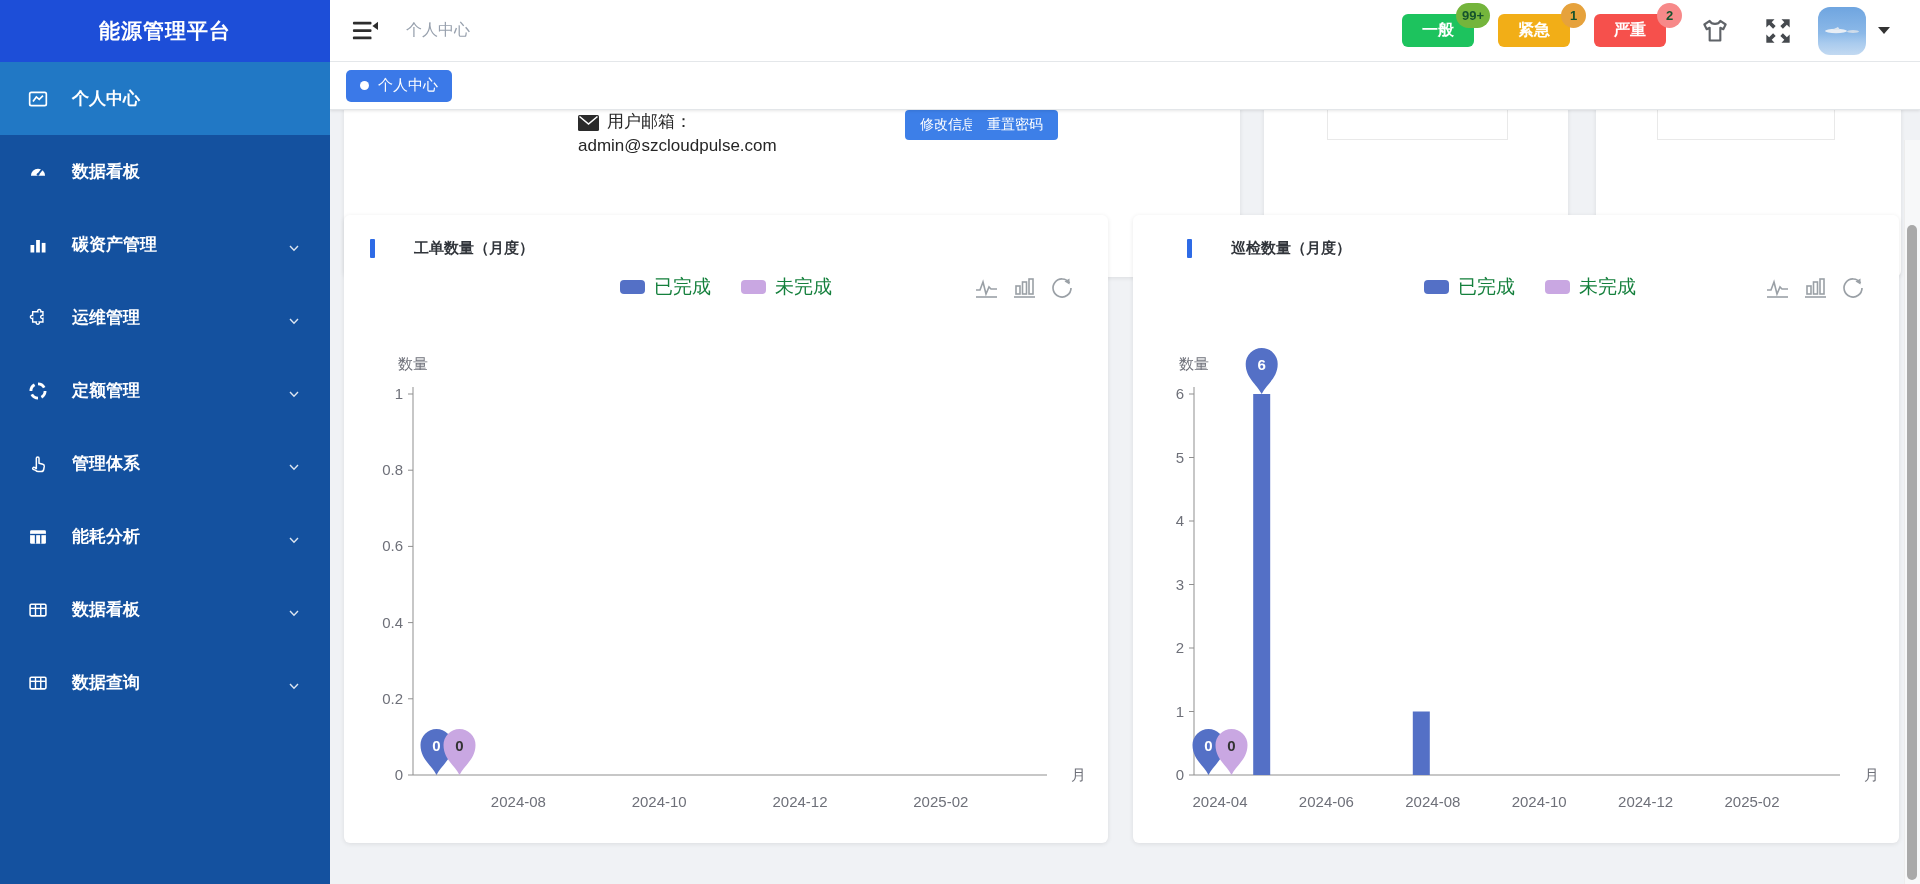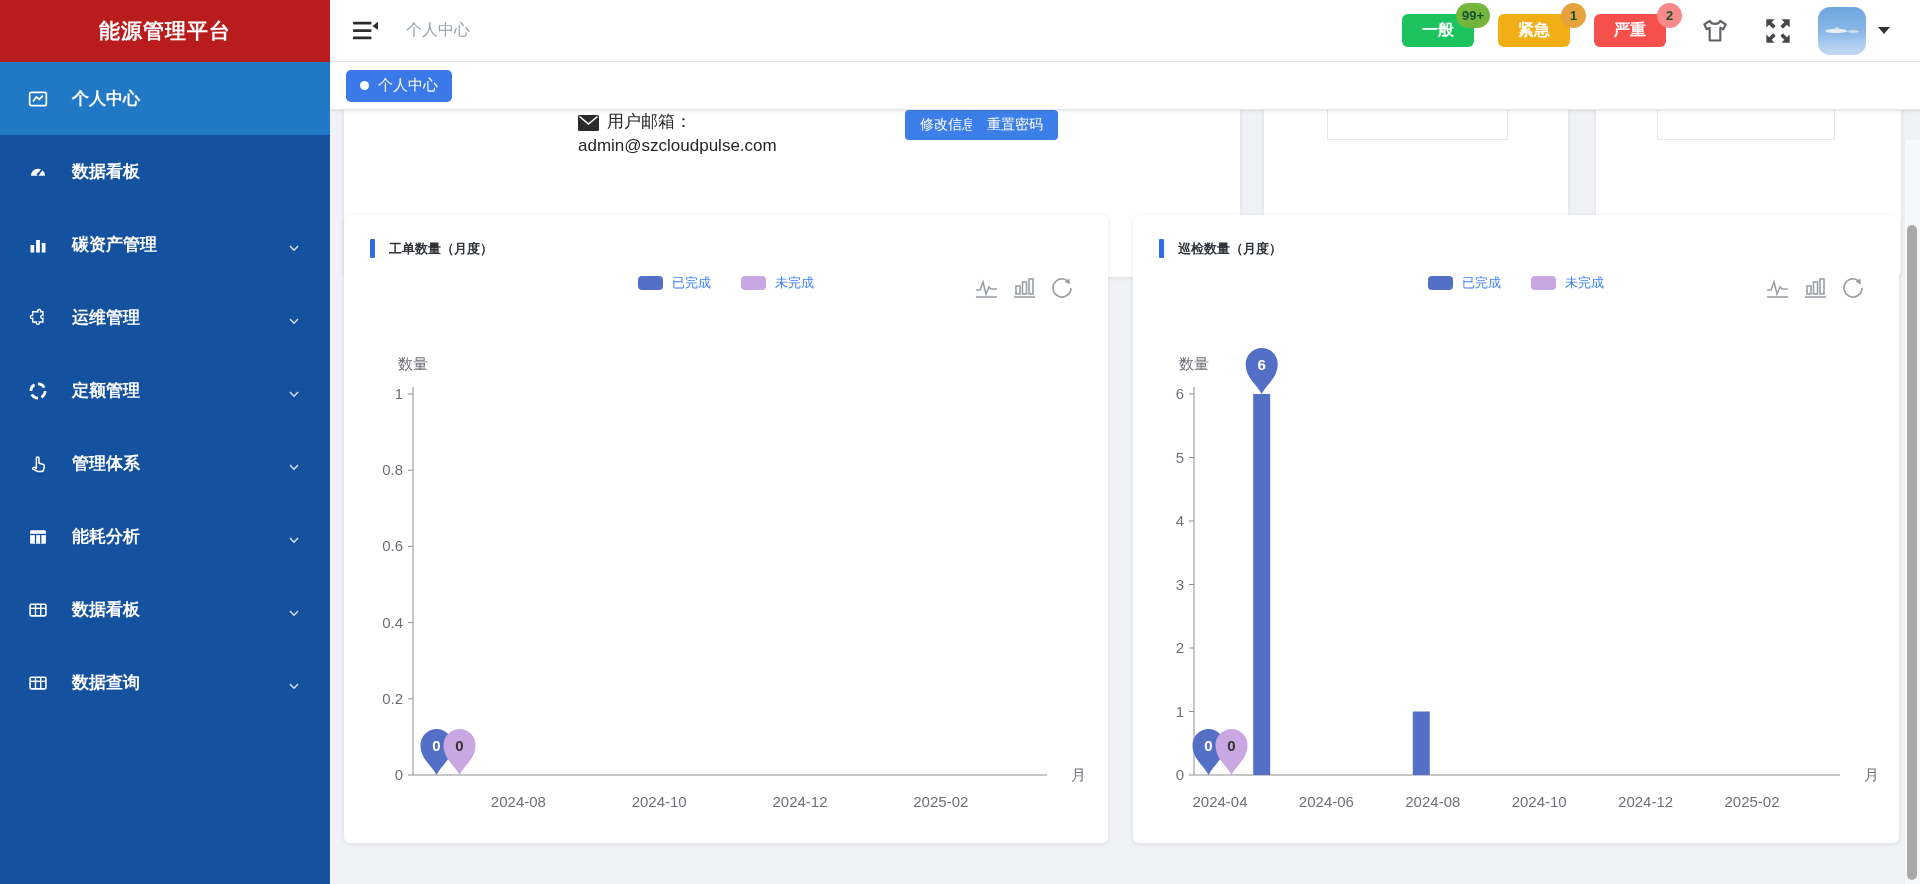--- a/index.html
+++ b/index.html
@@ -2,21 +2,21 @@
 <html><head>
 <meta charset="utf-8">
 <style>
   * { margin:0; padding:0; box-sizing:border-box; }
   html,body { width:1920px; height:884px; }
   body { font-family:"Liberation Sans","DejaVu Sans",sans-serif; background:#f0f2f5; overflow:hidden; }
   .app { position:relative; width:1920px; height:884px; overflow:hidden; background:#f0f2f5; }
 
   
   .sidebar { position:absolute; left:0; top:0; width:330px; height:884px; background:#14519f; z-index:30; }
-  .logo { height:62px; background:#b91c1c; color:#fff; font-size:21px; font-weight:bold;
+  .logo { height:62px; background:#1d4ed8; color:#fff; font-size:21px; font-weight:bold;
           display:flex; align-items:center; justify-content:center; letter-spacing:1px; }
   .menu { list-style:none; }
   .menu-item { height:73px; display:flex; align-items:center; padding-left:28px; padding-right:30px;
                color:#fff; font-size:17px; font-weight:bold; cursor:pointer; position:relative; }
   .menu-item.active { background:#2178c5; }
   .menu-item .mi-icon { width:20px; height:20px; margin-right:24px; flex:0 0 auto; display:flex; }
   .menu-item .mi-icon svg { width:20px; height:20px; }
   .menu-item .chev { margin-left:auto; width:12px; height:12px; }
 
   
@@ -61,28 +61,28 @@
 
   .side-card-1 { left:934px; top:-90px; width:304px; height:257px; }
   .side-card-2 { left:1266px; top:-90px; width:305px; height:257px; }
   .inner-box { position:absolute; background:#fff; border:1px solid #e9e9e9; }
   .side-card-1 .inner-box { left:63px; top:75px; width:181px; height:45px; }
   .side-card-2 .inner-box { left:61px; top:75px; width:178px; height:45px; }
 
   
   .chart-card { top:105px; height:628px; }
   .chart-card.c0 { left:14px;  width:764px; }
-  .chart-card.c1 { left:803px; width:766px; }
+  .chart-card.c1 { left:803px; width:766px;padding-left:28px; }
   .chart-head { display:flex; align-items:center; padding:24px 0 0 26px; }
   .chart-head .accent { width:5px; height:19px; background:#2e6be6; border-radius:1px; margin-right:14px; }
-  .chart-title { font-size:13px; font-weight:bold; color:#30343a; }
+  .chart-title { font-size:15px; font-weight:bold; color:#30343a;margin-left:25px; }
   .legendbar { position:relative; height:30px; margin-top:16px; }
   .legend { position:absolute; left:50%; transform:translateX(-50%); display:flex; align-items:center; }
   .legend .chip { width:25px; height:14px; border-radius:4px; margin-right:9px; cursor:pointer; }
-  .legend .lg-label { font-size:13px; color:#3b82f6; margin-right:30px; cursor:pointer; }
+  .legend .lg-label { font-size:19px; color:#15803d; margin-right:30px; cursor:pointer; }
   .tools { position:absolute; right:34px; top:2px; display:flex; align-items:center; gap:14px; }
   .tools .t-icon { cursor:pointer; display:flex; }
   .plot { position:absolute; left:0; top:120px; }
 
   
   .scrollbar-track { position:absolute; right:0; top:140px; width:16px; height:744px; background:#f7f8f9;
                      border-left:1px solid #ededed; z-index:40; }
   .scrollbar-thumb { position:absolute; right:3px; top:85px; width:10px; height:655px; background:#a9a9a9; border-radius:6px; }
 </style>
 </head>

